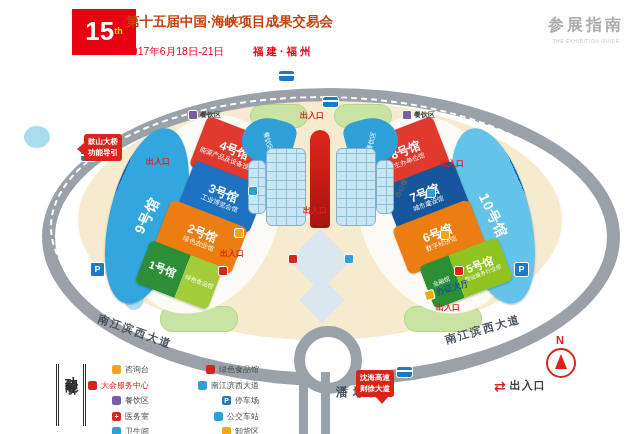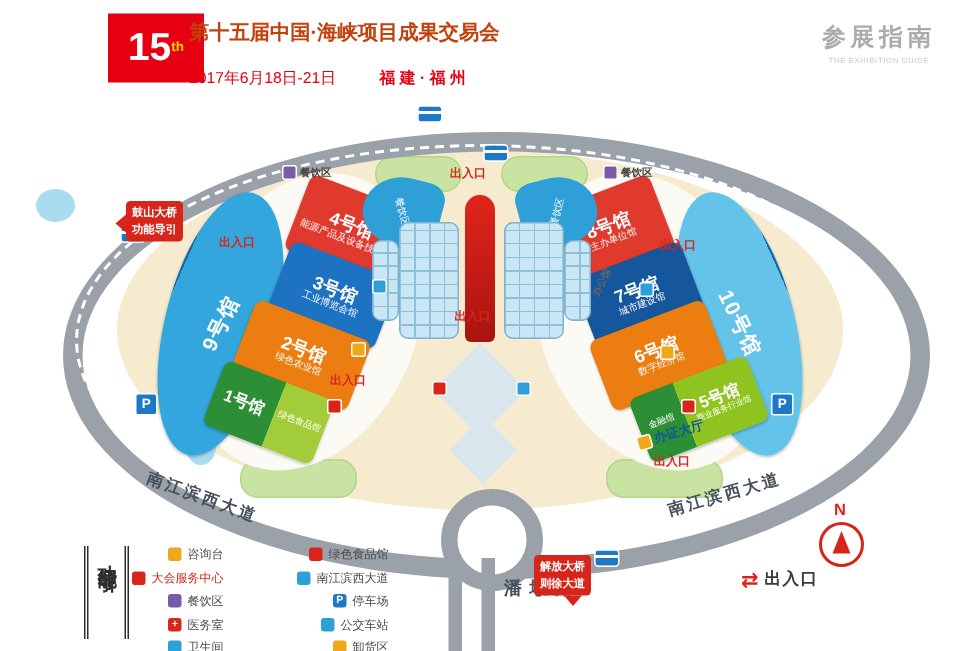--- a/index.html
+++ b/index.html
@@ -264,21 +264,21 @@
   <div class="abs bus" style="left:80px;top:150px;"></div>
   <div class="abs bus" style="left:396px;top:366px;"></div>
   <div class="abs pico" style="left:90px;top:262px;">P</div>
   <div class="abs pico" style="left:514px;top:262px;">P</div>
 
   <div class="abs rsign sign-bridge">
     <div>鼓山大桥</div>
     <div>功能导引</div>
   </div>
   <div class="abs rsign sign-hwy">
-    <div>解放大桥</div>
+    <div>沈海高速</div>
     <div>则徐大道</div>
   </div>
 
   <div class="abs north-n">N</div>
   <div class="abs compass">
       <span class="tri"></span>
     </div>
   <div class="abs exit-br">
     <span class="exit-arrows">⇄</span>
     <span class="t">出入口</span>

